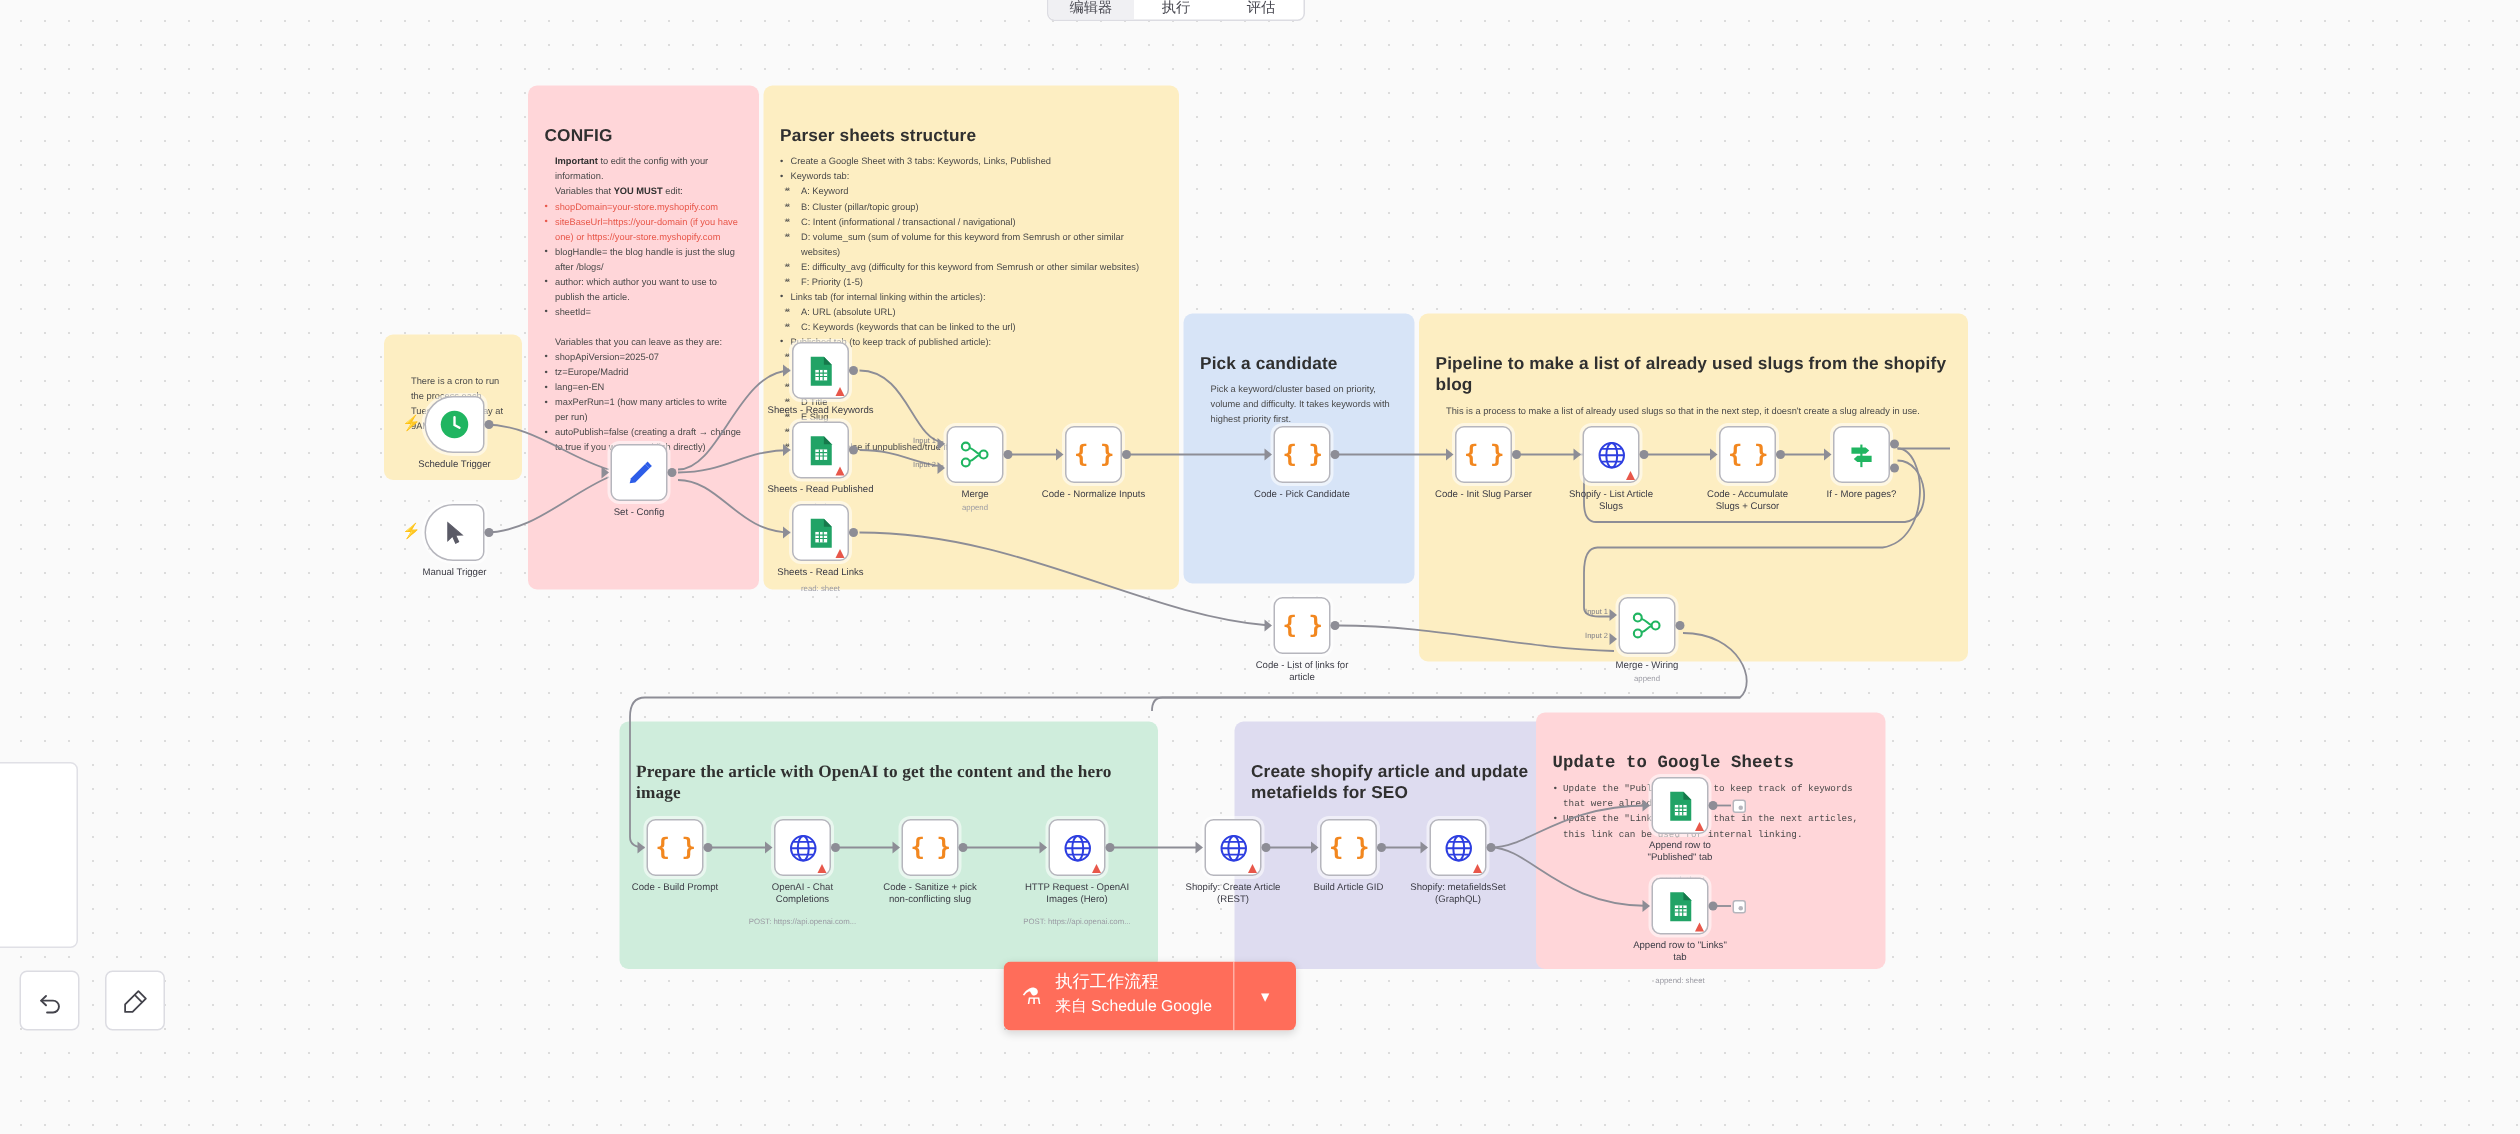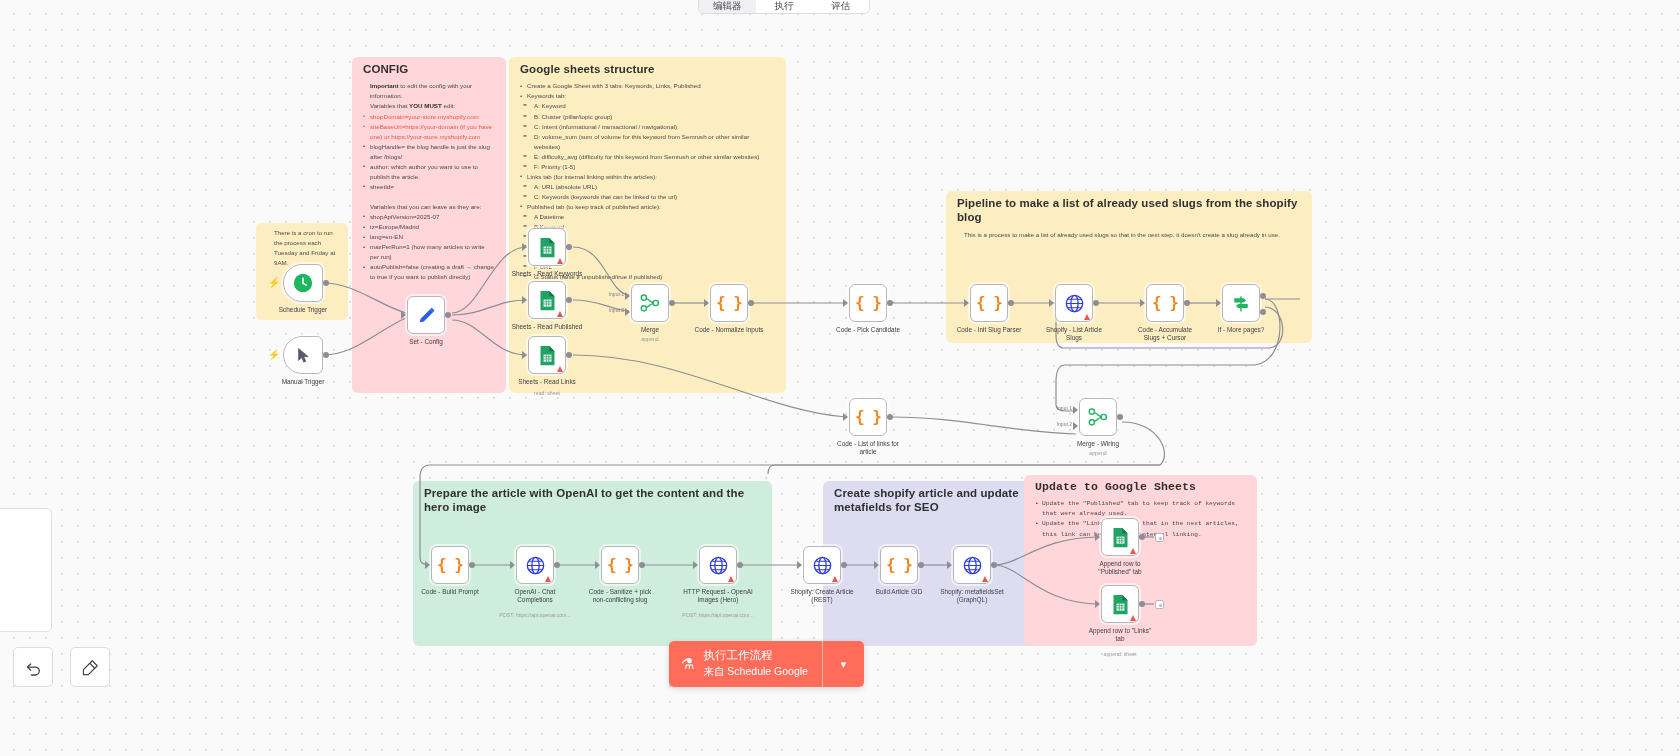--- a/index.html
+++ b/index.html
@@ -12,21 +12,21 @@
     position: relative; width: 1680px; height: 756px;
     background-color: #fafafa;
     background-image: radial-gradient(circle, #dcdcdc 1px, transparent 1px);
     background-size: 16px 16px;
     background-position: 6px 6px;
   }
   
   .sticky {
     position: absolute;
     border-radius: 6px;
-    padding: 5px 11px 10px 11px;
+    padding: 27px 11px 10px 11px;
     overflow: hidden;
   }
   .sticky h3 {
     font-size: 11.5px; font-weight: 700; color: #303030;
     margin-bottom: 5px; line-height: 1.25; letter-spacing: .1px;
   }
   .sticky .body { font-size: 6.2px; color: #4a4a4a; line-height: 1.62; }
   .sticky ul { list-style: none; }
   .sticky li { position: relative; padding-left: 7px; }
   .sticky li.b::before {
@@ -177,21 +177,21 @@
           <li class="b">shopApiVersion=2025-07</li>
           <li class="b">tz=Europe/Madrid</li>
           <li class="b">lang=en-EN</li>
           <li class="b">maxPerRun=1 (how many articles to write per run)</li>
           <li class="b">autoPublish=false (creating a draft → change to true if you want to publish directly)</li>
         </ul>
       </div>
   </div>
 
   <div class="sticky sn-gs" style="left:509px; top:57px; width:277px; height:336px;">
-    <h3>Google sheets structure</h3>
+    <h3>Parser sheets structure</h3>
     <div class="body" id="sn-gs-body">
         <ul>
           <li class="b">Create a Google Sheet with 3 tabs: Keywords, Links, Published</li>
           <li class="b">Keywords tab:</li>
           <li class="s">A: Keyword</li>
           <li class="s">B: Cluster (pillar/topic group)</li>
           <li class="s">C: Intent (informational / transactional / navigational)</li>
           <li class="s">D: volume_sum (sum of volume for this keyword from Semrush or other similar websites)</li>
           <li class="s">E: difficulty_avg (difficulty for this keyword from Semrush or other similar websites)</li>
           <li class="s">F: Priority (1-5)</li>
@@ -203,31 +203,39 @@
           <li class="s">B Keyword</li>
           <li class="s">C Cluster</li>
           <li class="s">D Title</li>
           <li class="s">E Slug</li>
           <li class="s">F URL</li>
           <li class="s">G Status (false if unpublished/true if published)</li>
         </ul>
       </div>
   </div>
 
-
-  <div class="sticky sn-pipe" style="left:946px; top:191px; width:366px; height:152px;">
+  <div class="sticky sn-pick" style="left:789px; top:209px; width:154px; height:180px;">
+    <h3>Pick a candidate</h3>
+    <div class="body" id="sn-pick-body">
+        <ul>
+          <li class="plain">Pick a keyword/cluster based on priority, volume and difficulty. It takes keywords with highest priority first.</li>
+        </ul>
+      </div>
+  </div>
+
+  <div class="sticky sn-pipe" style="left:946px; top:209px; width:366px; height:232px;">
     <h3>Pipeline to make a list of already used slugs from the shopify blog</h3>
     <div class="body" id="sn-pipe-body">
         <ul>
           <li class="plain">This is a process to make a list of already used slugs so that in the next step, it doesn't create a slug already in use.</li>
         </ul>
       </div>
   </div>
 
-  <div class="sticky sn-prep" style="left:413px; top:481px; width:359px; height:165px;">
+  <div class="sticky sn-prep" style="left:413px; top:481px; width:359px; height:165px;font-family:Liberation Serif, serif;">
     <h3>Prepare the article with OpenAI to get the content and the hero image</h3>
   </div>
 
   <div class="sticky sn-shopify" style="left:783px; top:481px; width:225px; height:165px;margin-left:40px;">
     <h3>Create shopify article and update metafields for SEO</h3>
   </div>
 
   <div class="sticky sn-update" style="left:1024px; top:475px; width:233px; height:171px;font-family:Liberation Mono, monospace;">
     <h3>Update to Google Sheets</h3>
     <div class="body" id="sn-update-body">

